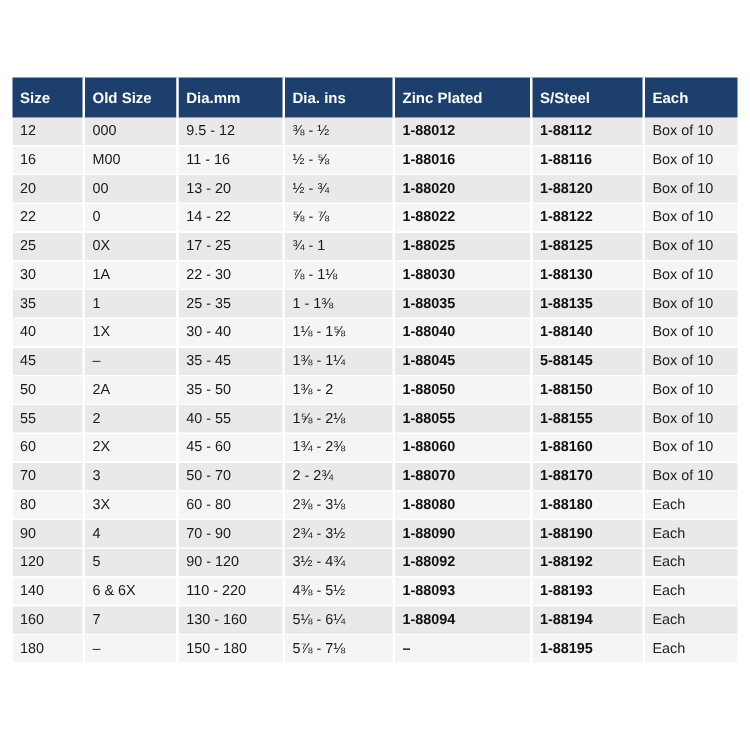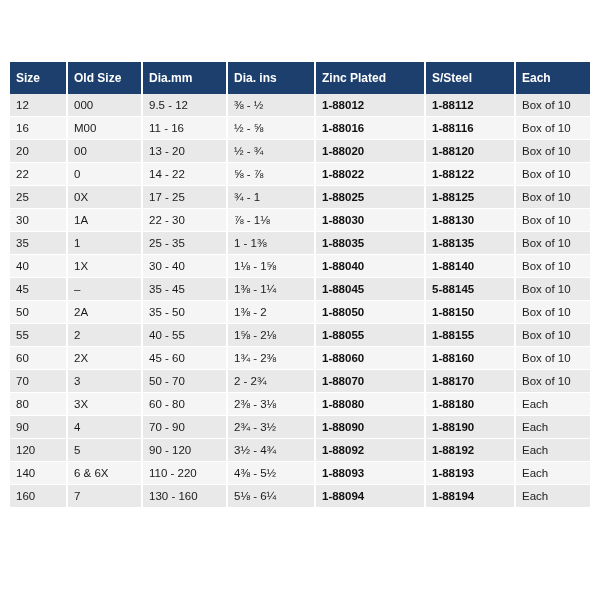--- a/index.html
+++ b/index.html
@@ -246,15 +246,24 @@
         </tr>
         <tr class="odd">
           <td>160</td>
           <td>7</td>
           <td>130 - 160</td>
           <td>5⅛ - 6¼</td>
           <td class="code">1-88094</td>
           <td class="code">1-88194</td>
           <td class="unit">Each</td>
         </tr>
+        <tr class="even">
+          <td>180</td>
+          <td>–</td>
+          <td>150 - 180</td>
+          <td>5⅞ - 7⅛</td>
+          <td class="code">–</td>
+          <td class="code">1-88195</td>
+          <td class="unit">Each</td>
+        </tr>
       </tbody>
   </table>
 </div>
 
 </body></html>

